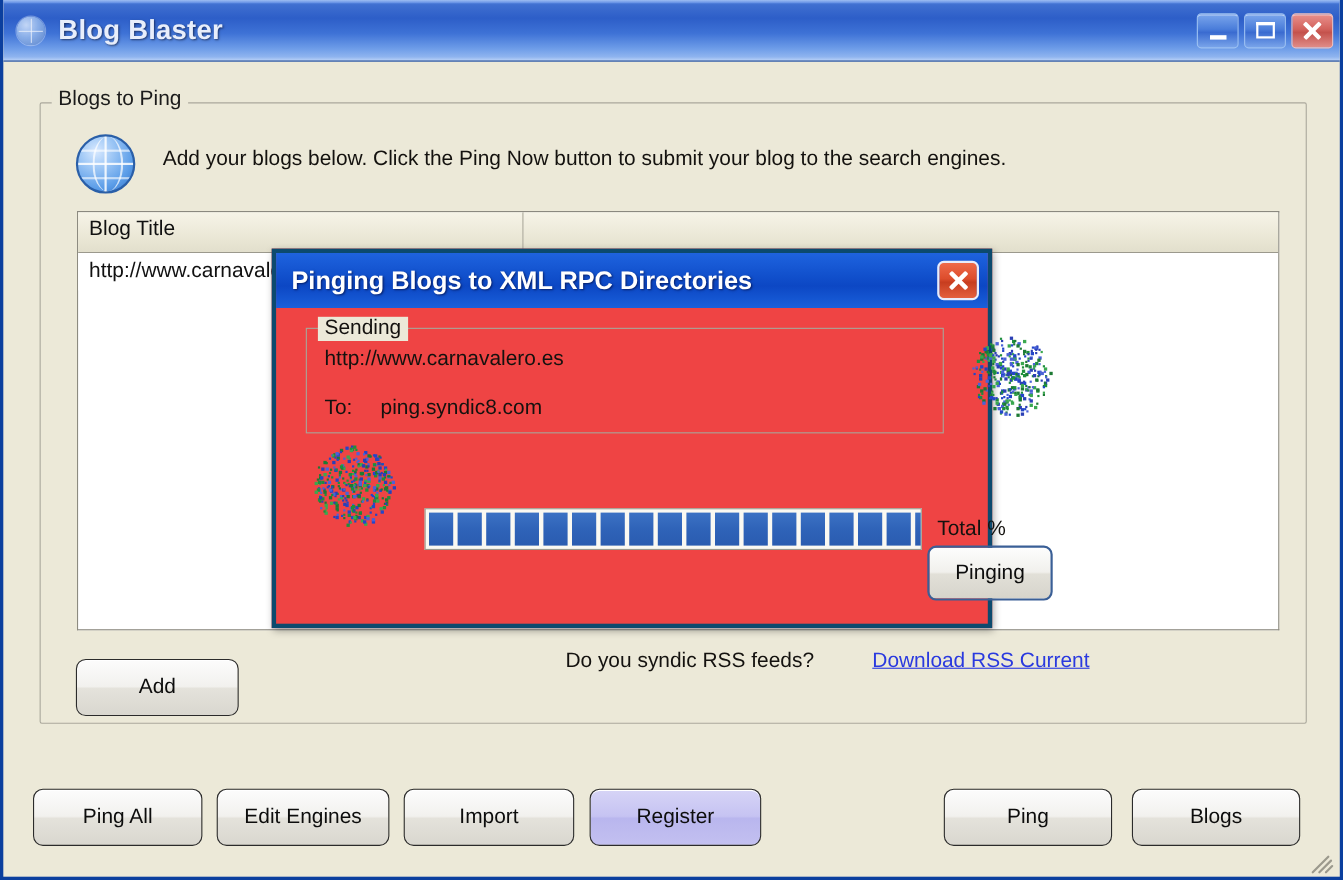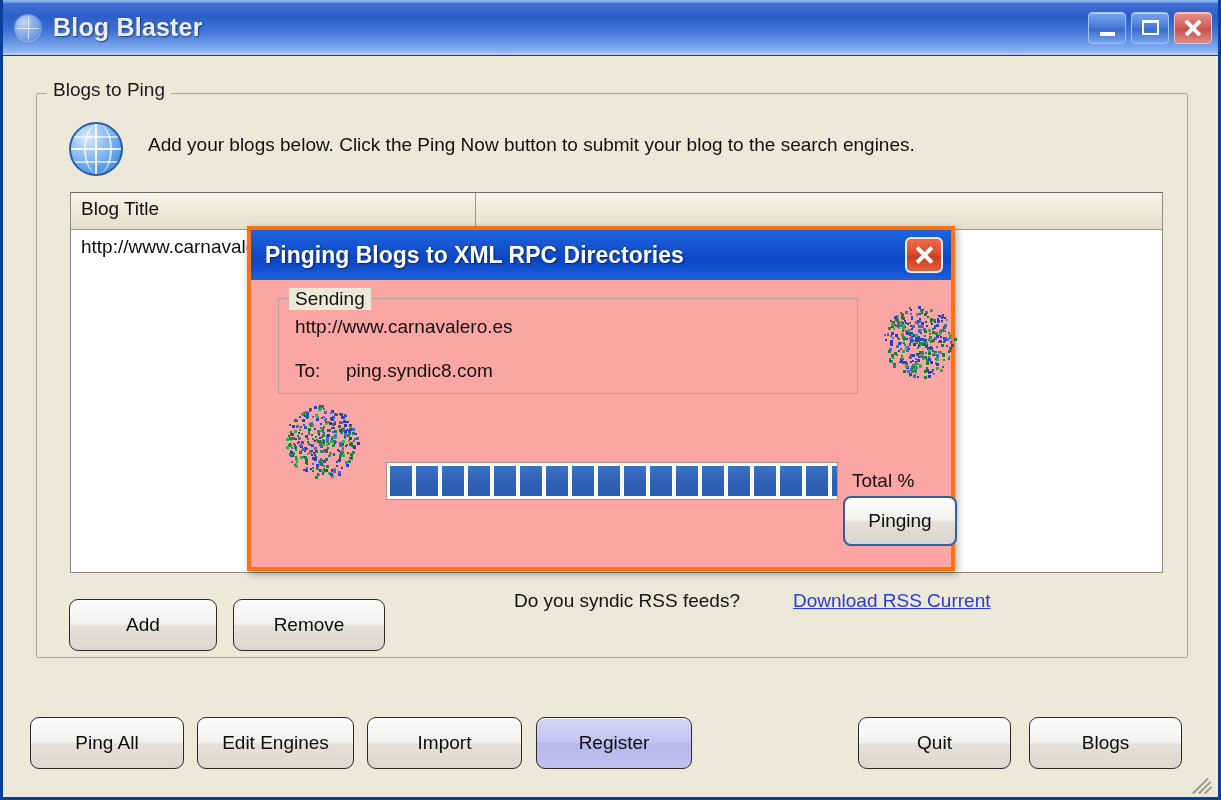--- a/index.html
+++ b/index.html
@@ -257,24 +257,24 @@
   }
   #resize-grip i {
     position: absolute; background: #9b998d; height: 2px; border-radius:1px;
     transform-origin: 0 0;
   }
 
   
   #ping-dialog {
     position: absolute;
     left: 244px; top: 226px;
-    width: 708px; height: 345px;
-    border: 4px solid #f97316;
-    box-sizing: border-box;
-    background: #fca5a5;
+    width: 655px; height: 345px;
+    border: 4px solid #0c4a6e;
+    box-sizing: border-box;
+    background: #ef4444;
     box-shadow: 2px 3px 7px rgba(0,0,0,.35);
   }
   #dialog-title-bar {
     height: 50px;
     background: linear-gradient(180deg,#1e63df 0%,#1353cf 35%,#0c47c4 60%,#1a60db 100%);
     display: flex; align-items: center;
     padding: 0 8px 0 14px;
     box-sizing: border-box;
   }
   #dialog-title {
@@ -412,30 +412,29 @@
     </div>
     <div class="table-body">
       <div class="tr">
         <div class="td td-url">http://www.carnavalero.es</div>
         <div class="td td-title"></div>
       </div>
     </div>
   </div>
 
   <div class="btn" id="btn-add">Add</div>
-  <div class="btn" id="btn-remove">Remove</div>
 
   <div id="rss-question">Do you syndic RSS feeds?</div>
   <div id="rss-link">Download RSS Current</div>
 
   <div class="btn" id="btn-ping-all">Ping All</div>
   <div class="btn" id="btn-edit-eng">Edit Engines</div>
   <div class="btn" id="btn-import">Import</div>
   <div class="btn accent" id="btn-register">Register</div>
-  <div class="btn" id="btn-help">Quit</div>
+  <div class="btn" id="btn-help">Ping</div>
   <div class="btn" id="btn-quit">Blogs</div>
 
   <div id="resize-grip">
       <i style="left: 12px; top: 21px; width: 10px; transform: rotate(-45deg);"></i>
       <i style="left: 6px; top: 21px; width: 17px; transform: rotate(-45deg);"></i>
       <i style="left: 0px; top: 21px; width: 22px; transform: rotate(-45deg);"></i>
     </div>
 
   <div id="ping-dialog">
     <div id="dialog-title-bar">

